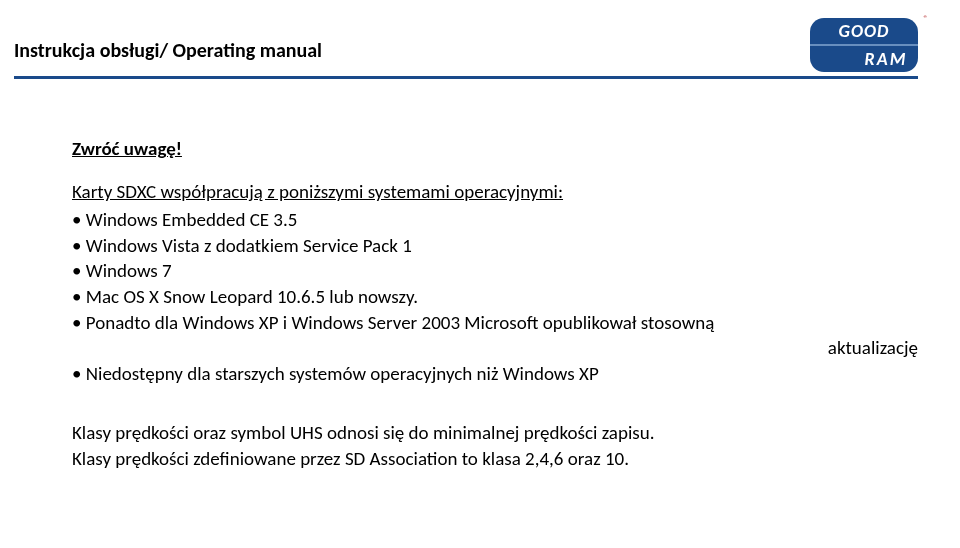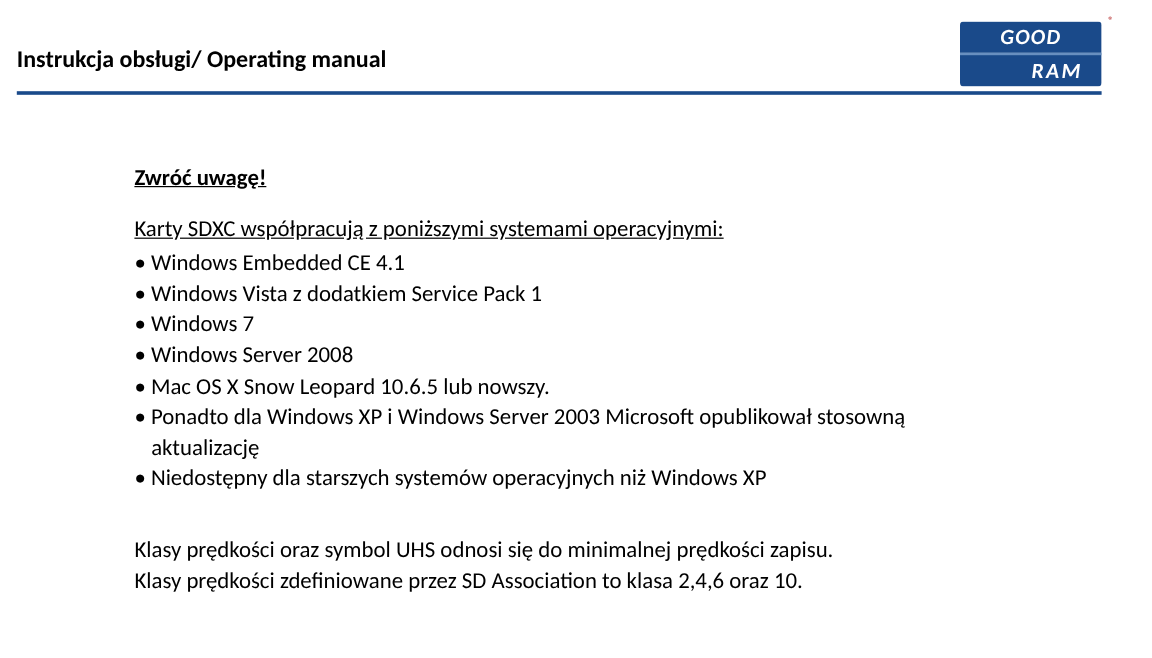--- a/index.html
+++ b/index.html
@@ -16,25 +16,25 @@
     justify-content: space-between;
     align-items: flex-start;
     padding: 14px 42px 0 14px;
   }
   .header-title {
     font-weight: bold;
     font-size: 20px;
     margin-top: 24px;
   }
   .logo {
-    width: 118px;
+    width: 108px;
     height: 54px;
     display: flex;
     flex-direction: column;
-    border-radius: 3px;
+    border-radius: 14px;
     overflow: hidden;
     position: relative;
     margin-top: 4px;
   }
   .logo-reg {
     position: absolute;
     top: -2px;
     right: -10px;
     font-size: 9px;
     color: #b22222;
@@ -64,21 +64,21 @@
     font-style: italic;
     border-top: 2px solid #688fbf;
     padding-left: 44px;
   }
   .divider {
     height: 3px;
     background: #1a4a8a;
     margin: 4px 42px 0 14px;
   }
   .content {
-    padding: 58px 42px 0 112px;
+    padding: 58px 42px 0 72px;
   }
   .attention {
     font-weight: bold;
     font-size: 19px;
     text-decoration: underline;
     margin-bottom: 20px;
   }
   .intro {
     font-size: 19px;
     text-decoration: underline;
@@ -86,20 +86,21 @@
     margin-top: 16px;
   }
   .bullet-line {
     font-size: 19px;
     line-height: 1.35;
   }
   .sub-indent {
     font-size: 19px;
     line-height: 1.35;
     padding-left: 14px;
+    text-align: right;
   }
   .para {
     font-size: 19px;
     line-height: 1.35;
     margin-top: 34px;
   }
 </style>
 </head>
 <body>
 
@@ -112,23 +113,22 @@
     </div>
     <div class="logo-reg">®</div>
   </div>
 </div>
 
 <div class="divider"></div>
 
 <div class="content">
   <div class="attention">Zwróć uwagę!</div>
   <div class="intro">Karty SDXC współpracują z poniższymi systemami operacyjnymi:</div>
-  <div class="bullet-line">• Windows Embedded CE 4.1</div>
+  <div class="bullet-line">• Windows Embedded CE 3.5</div>
   <div class="bullet-line">• Windows Vista z dodatkiem Service Pack 1</div>
   <div class="bullet-line">• Windows 7</div>
-  <div class="bullet-line">• Windows Server 2008</div>
   <div class="bullet-line">• Mac OS X Snow Leopard 10.6.5 lub nowszy.</div>
   <div class="bullet-line">• Ponadto dla Windows XP i Windows Server 2003 Microsoft opublikował stosowną</div>
   <div class="sub-indent">aktualizację</div>
   <div class="bullet-line">• Niedostępny dla starszych systemów operacyjnych niż Windows XP</div>
   <div class="para">Klasy prędkości oraz symbol UHS odnosi się do minimalnej prędkości zapisu.</div>
   <div class="bullet-line">Klasy prędkości zdefiniowane przez SD Association to klasa 2,4,6 oraz 10.</div>
 </div>
 
 </body></html>

